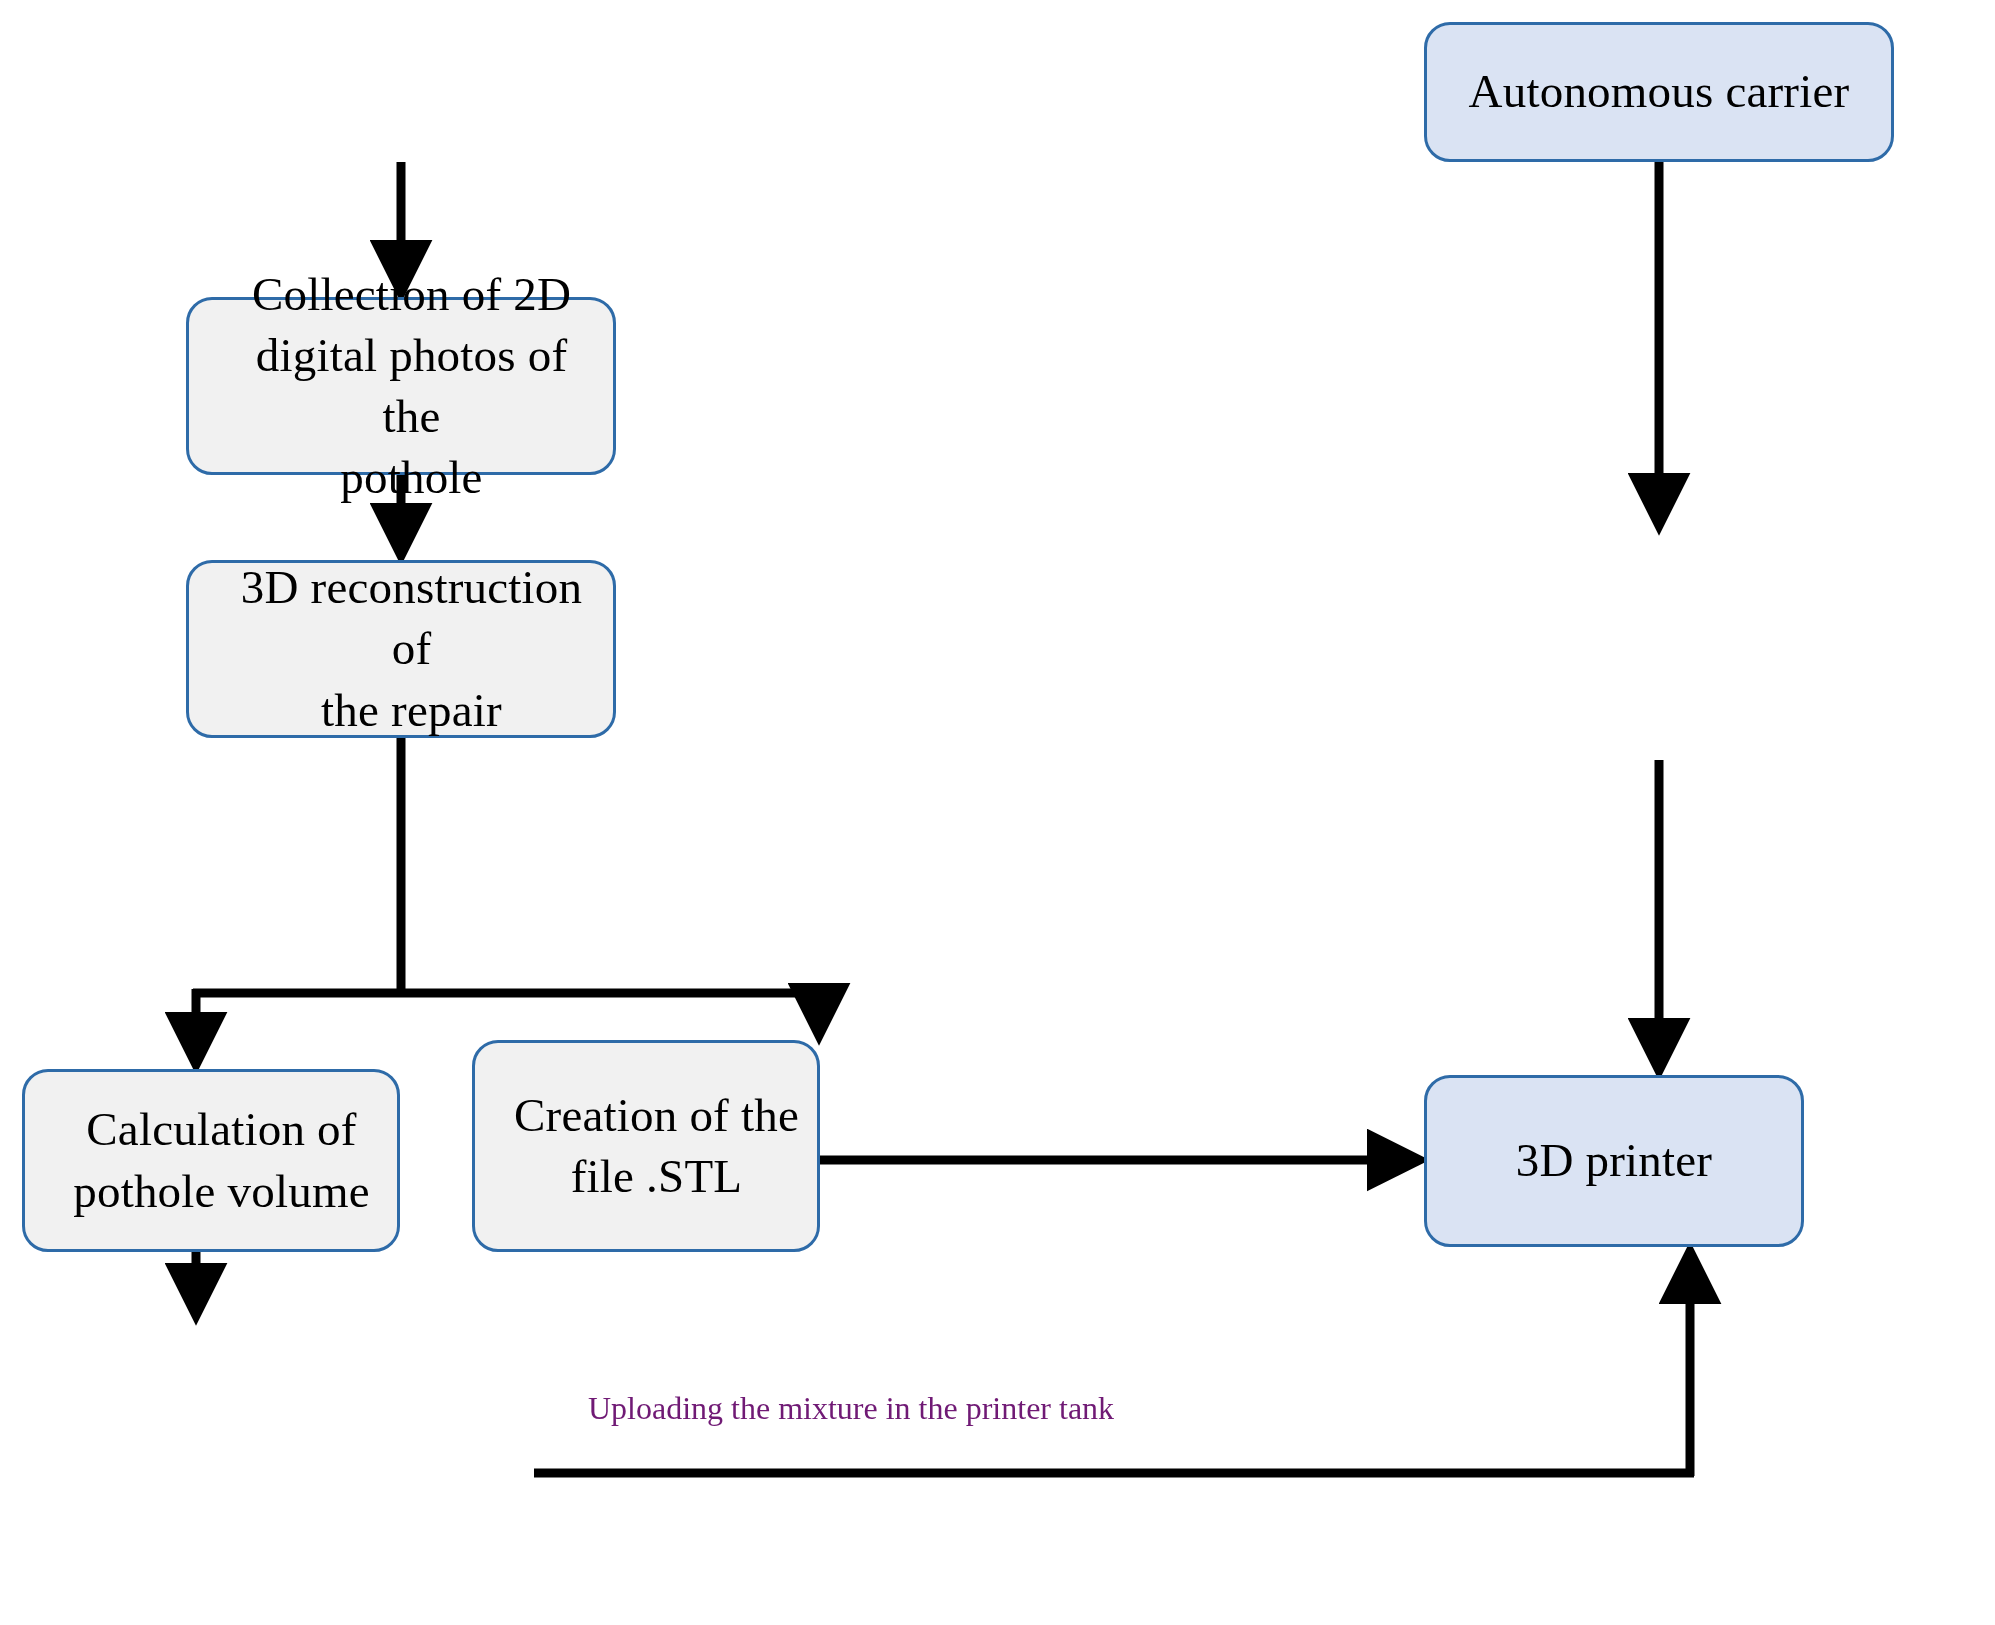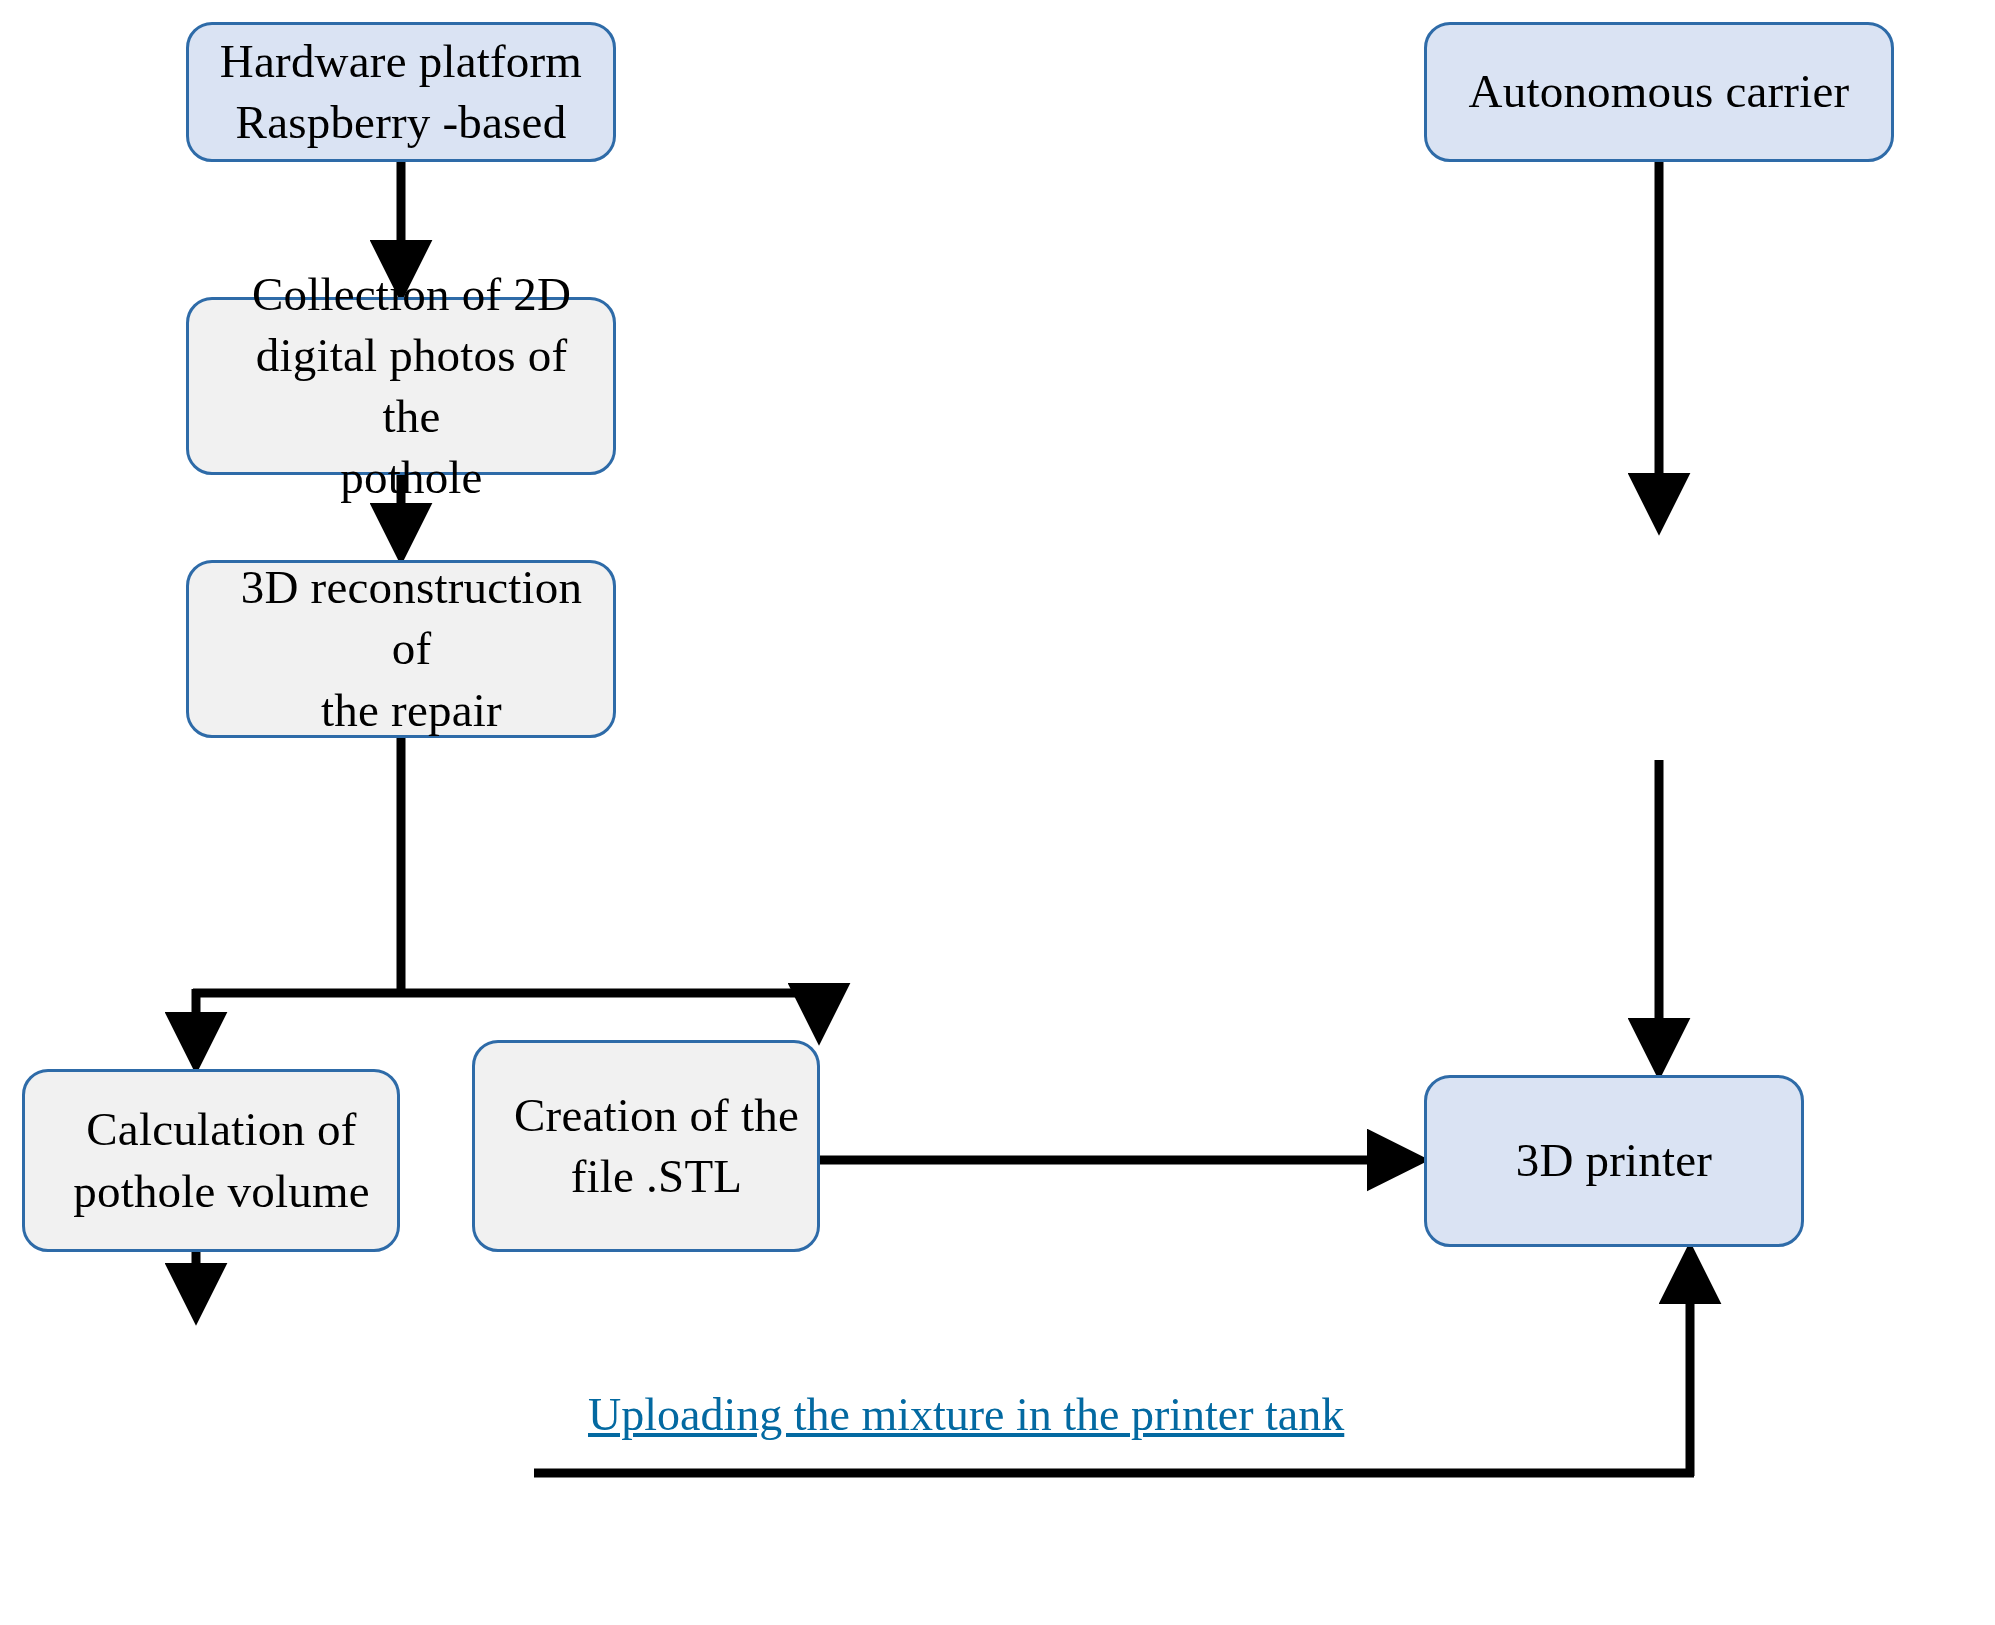--- a/index.html
+++ b/index.html
@@ -41,25 +41,24 @@
 
   .edge-svg {
     position: absolute;
     left: 0; top: 0;
     width: 1995px;
     height: 1625px;
     pointer-events: none;
   }
   .edge-label {
     position: absolute;
-    font-size: 46px;
-    color: #0369a1;
+    font-size: 32px;
+    color: #701a75;
     white-space: nowrap;
     line-height: 1;
-    text-decoration: underline;
   }
 
   
   #n-hardware   { left: 186px;  top: 22px;   width: 430px;  height: 140px; }
   #n-collect    { left: 186px;  top: 297px;  width: 430px;  height: 178px; }
   #n-recon      { left: 186px;  top: 560px;  width: 430px;  height: 178px; }
   #n-calcvol    { left: 22px;   top: 1069px; width: 378px;  height: 183px; }
   #n-stl        { left: 472px;  top: 1040px; width: 348px;  height: 212px; }
   #n-weight     { left: 22px;   top: 1320px; width: 512px;  height: 208px; }
 
@@ -113,22 +112,20 @@
     <g>
       <line x1="1659" y1="760" x2="1659" y2="1066" stroke="#000000" stroke-width="9" marker-end="url(#arrow)"></line>
     </g>
 
     <g>
       <line x1="534" y1="1473" x2="1694" y2="1473" stroke="#000000" stroke-width="9"></line>
       <line x1="1690" y1="1476" x2="1690" y2="1256" stroke="#000000" stroke-width="9" marker-end="url(#arrow)"></line>
     </g>
   </svg>
 
-  <div class="node blue" id="n-hardware">Hardware platform
-Raspberry -based</div>
 
   <div class="node grey" id="n-collect">Collection of 2D
 digital photos of the
 pothole</div>
 
   <div class="node grey" id="n-recon">3D reconstruction of
 the repair</div>
 
   <div class="node grey" id="n-calcvol">Calculation of
 pothole volume</div>

